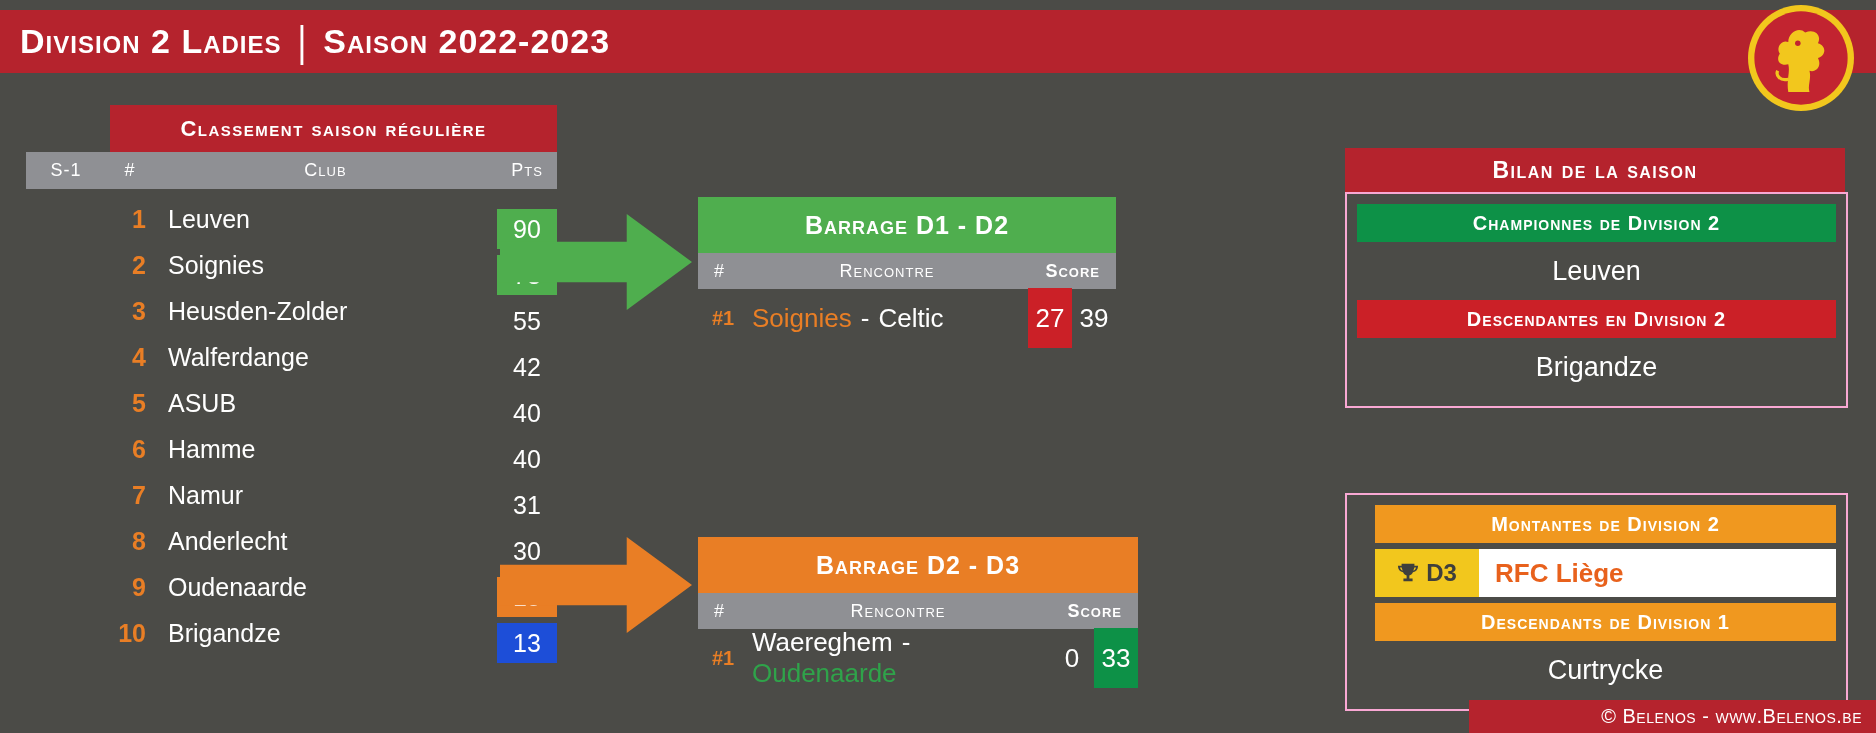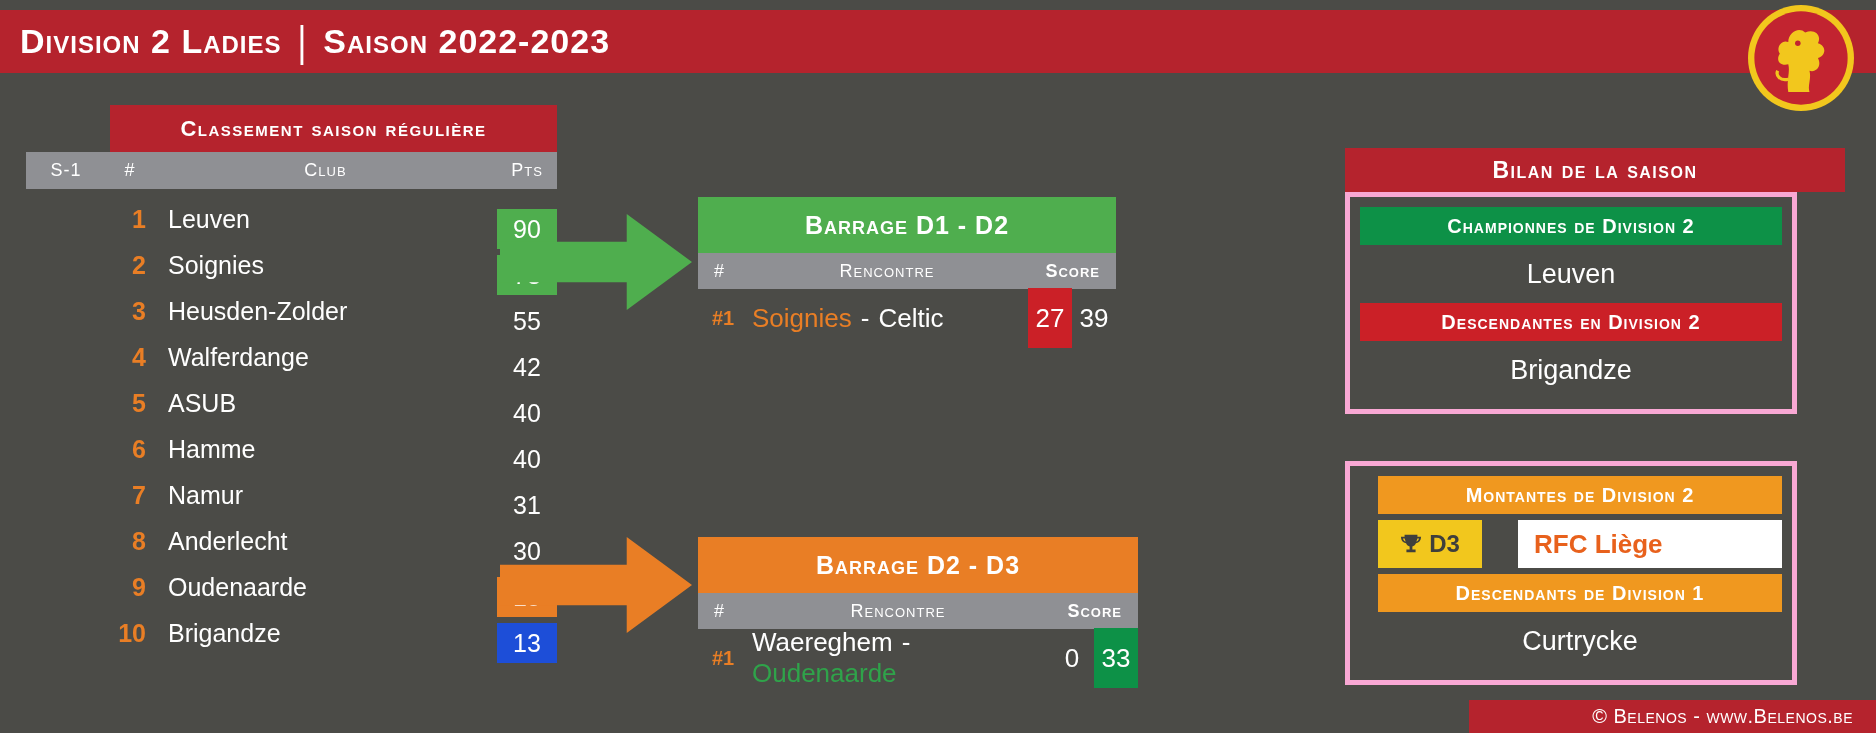--- a/index.html
+++ b/index.html
@@ -86,49 +86,49 @@
 
   
   .panel-header {
     position:absolute; left:1345px; width:500px; height:44px; background:#b5232d;
     display:flex; align-items:center; justify-content:center;
     font-size:23px; font-weight:bold; font-variant:small-caps; letter-spacing:1.5px;
   }
   .p1-header { top:148px; }
   .p2-header { top:425px; }
   .panel-box {
-    position:absolute; left:1345px; width:452px;
-    border:5px solid #f9a8d4; padding:10px;
+    position:absolute; left:1345px; width:503px;
+    border:2px solid #f9a8d4; padding:10px;
   }
   .p1-box { top:192px; }
-  .p2-box { top:461px;padding-left:28px; }
+  .p2-box { top:493px;padding-left:28px; }
   .bar {
     height:38px; display:flex; align-items:center; justify-content:center;
     font-variant:small-caps; font-size:20px; font-weight:bold; letter-spacing:1px;
   }
   .bar-green  { background:#0d9147; }
   .bar-red    { background:#cb2027; }
   .bar-orange { background:#f0981f; }
   .panel-name { height:58px; display:flex; align-items:center; justify-content:center; font-size:27px; }
-  .promo-row { height:48px; display:flex; margin:6px 0;gap:36px; }
+  .promo-row { height:48px; display:flex; margin:6px 0; }
   .promo-badge {
     width:104px; background:#f2c71d; color:#3f3f3c;
     display:flex; align-items:center; justify-content:center; gap:7px;
     font-weight:bold; font-size:24px;
   }
   .promo-club {
     flex:1; background:#ffffff; color:#e8611c; font-weight:bold; font-size:26px;
     display:flex; align-items:center; padding-left:16px;
   }
 
   
   .footer {
     position:absolute; right:0; bottom:0; width:407px; height:33px;
     background:#b5232d; display:flex; align-items:center; justify-content:flex-end;
-    padding-right:23px; font-variant:small-caps; font-size:20px; letter-spacing:0.5px;
+    padding-right:14px; font-variant:small-caps; font-size:20px; letter-spacing:0.5px;
   }
   .footer span { cursor:pointer; }
 </style>
 </head>
 <body>
 
 <div id="stage">
 
   <div class="topbar">
     <span class="title">

